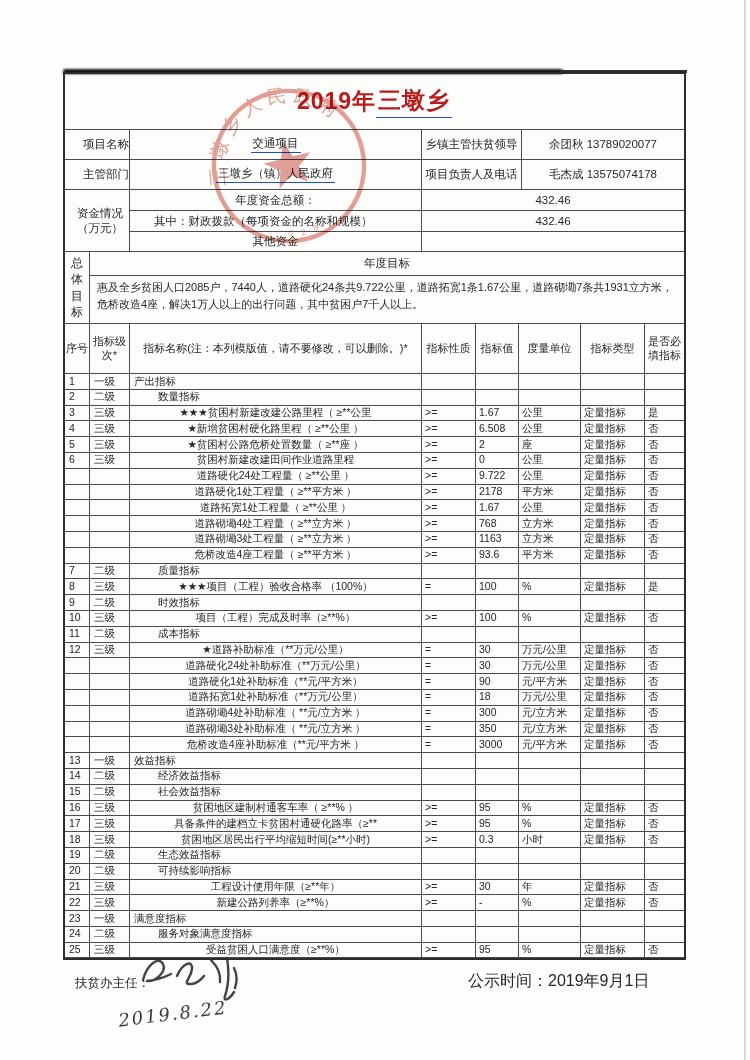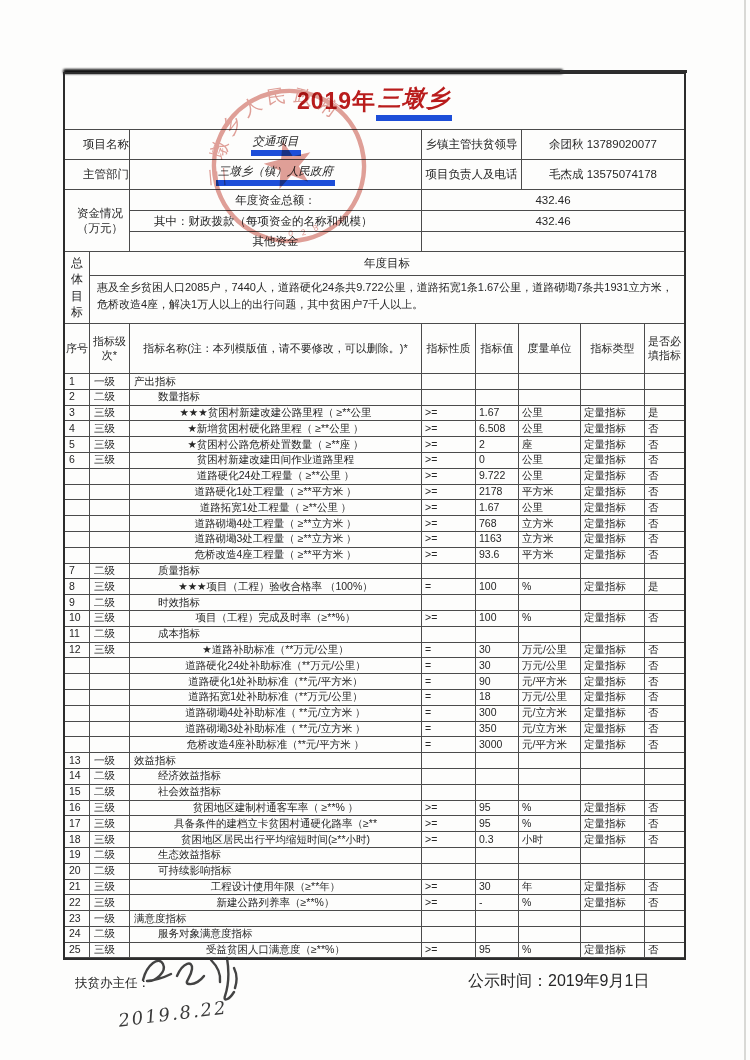--- a/index.html
+++ b/index.html
@@ -10,21 +10,21 @@
   
   .scan-edge-right{position:absolute;top:0;right:4px;width:2px;height:1060px;background:#d9d9d6;}
   .scan-smudge-top{position:absolute;left:63px;top:69px;width:500px;height:5px;background:#161616;filter:blur(1px);border-radius:2px;}
   .scan-smudge-top2{position:absolute;left:560px;top:70px;width:127px;height:3px;background:#2e2e2e;filter:blur(.6px);}
 
   .doc{position:absolute;left:63px;top:72px;width:619px;border:2px solid #2c2c2c;background:transparent;}
   .cell{border-right:1px solid #4b4b4b;border-bottom:1px solid #4b4b4b;box-sizing:border-box;
         display:flex;align-items:center;overflow:hidden;}
   .cell.last{border-right:none;}
   .ctr{justify-content:center;text-align:center;}
-  .u{border-bottom:6px solid #1d4ed8;padding:0 2px 1px;font-style:italic;}
+  .u{border-bottom:1px solid #1d4ed8;padding:0 2px 1px;}
 
   .title-row{height:55px;border-bottom:1px solid #4b4b4b;display:flex;align-items:center;justify-content:center;
              font-size:23px;font-weight:700;letter-spacing:1px;color:#b91c1c;}
 
   .info-grid{display:grid;grid-template-columns:65px 292px 100px 1fr;grid-auto-rows:30px;font-size:11.5px;}
   .info-grid .lbl{padding-left:18px;}
   .fund-grid{display:grid;grid-template-columns:65px 292px 1fr;grid-template-rows:21px 21px 20px;font-size:11.5px;}
   .fund-label{grid-row:1 / span 3;flex-direction:column;justify-content:center;text-align:right;padding:0 6px;line-height:1.3;}
   .fund-desc-l{padding-left:24px;}
   .goal-grid{display:grid;grid-template-columns:25px 1fr;grid-template-rows:24px 48px;font-size:11.5px;}

